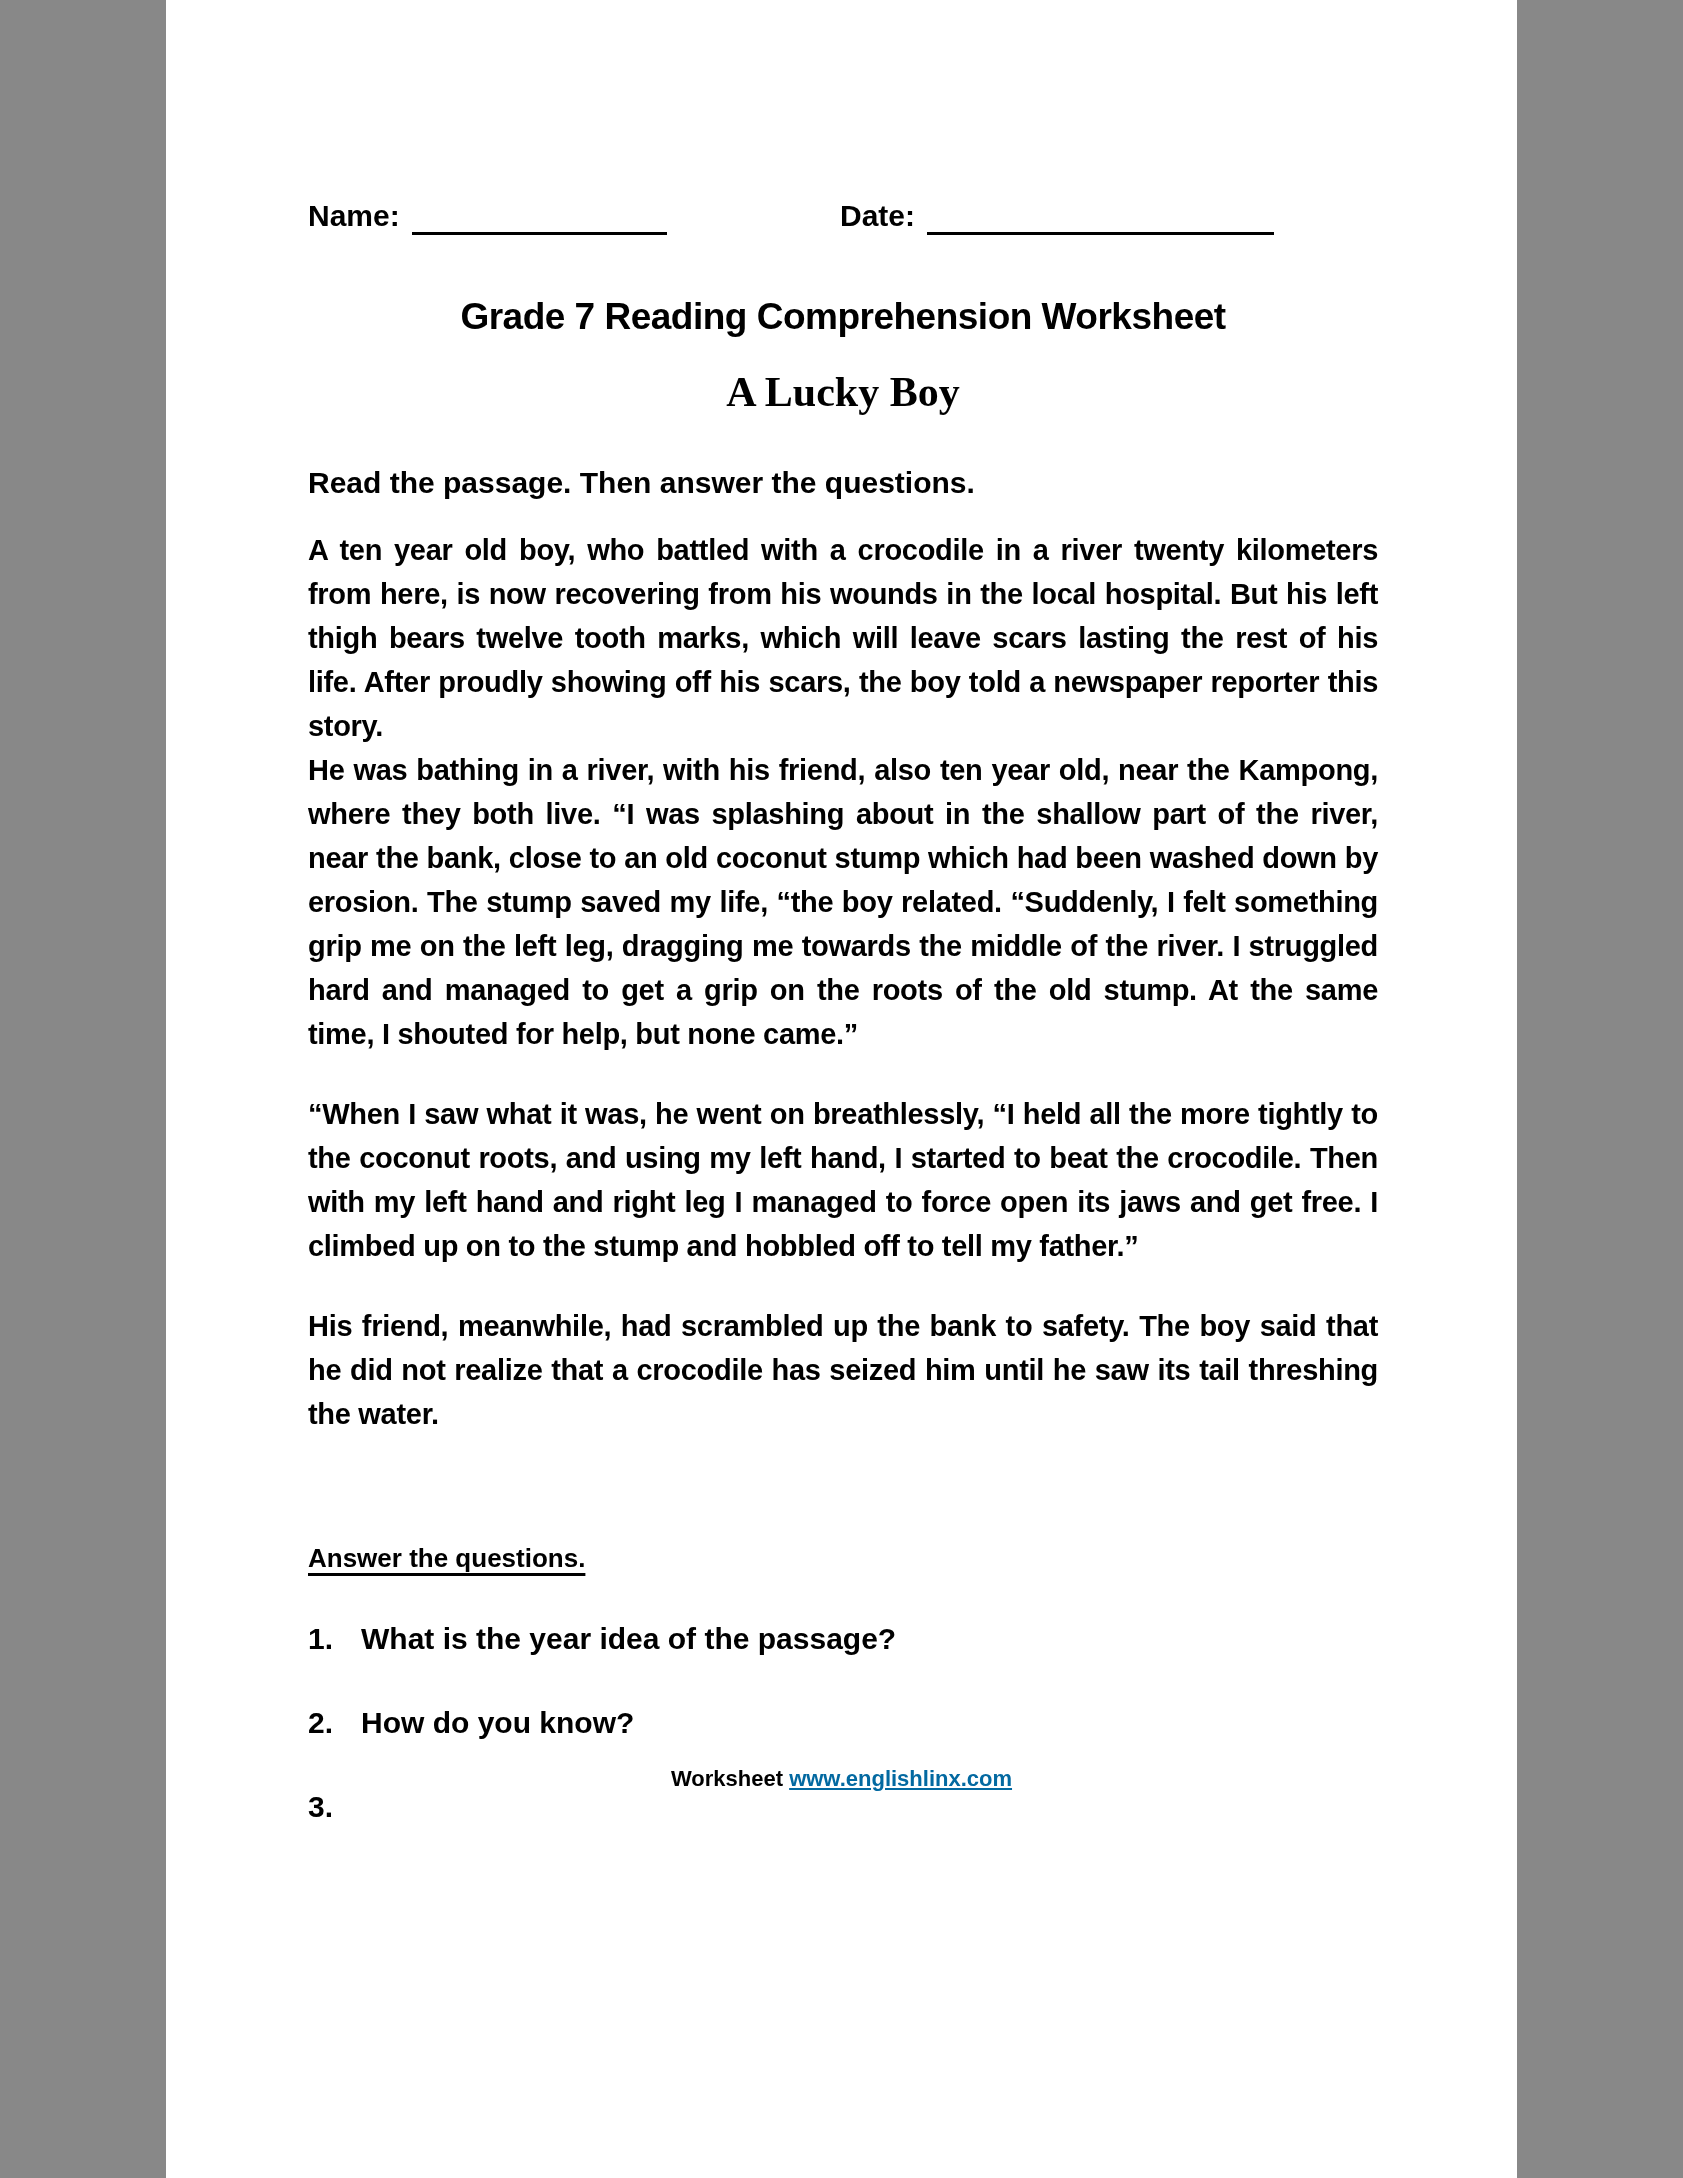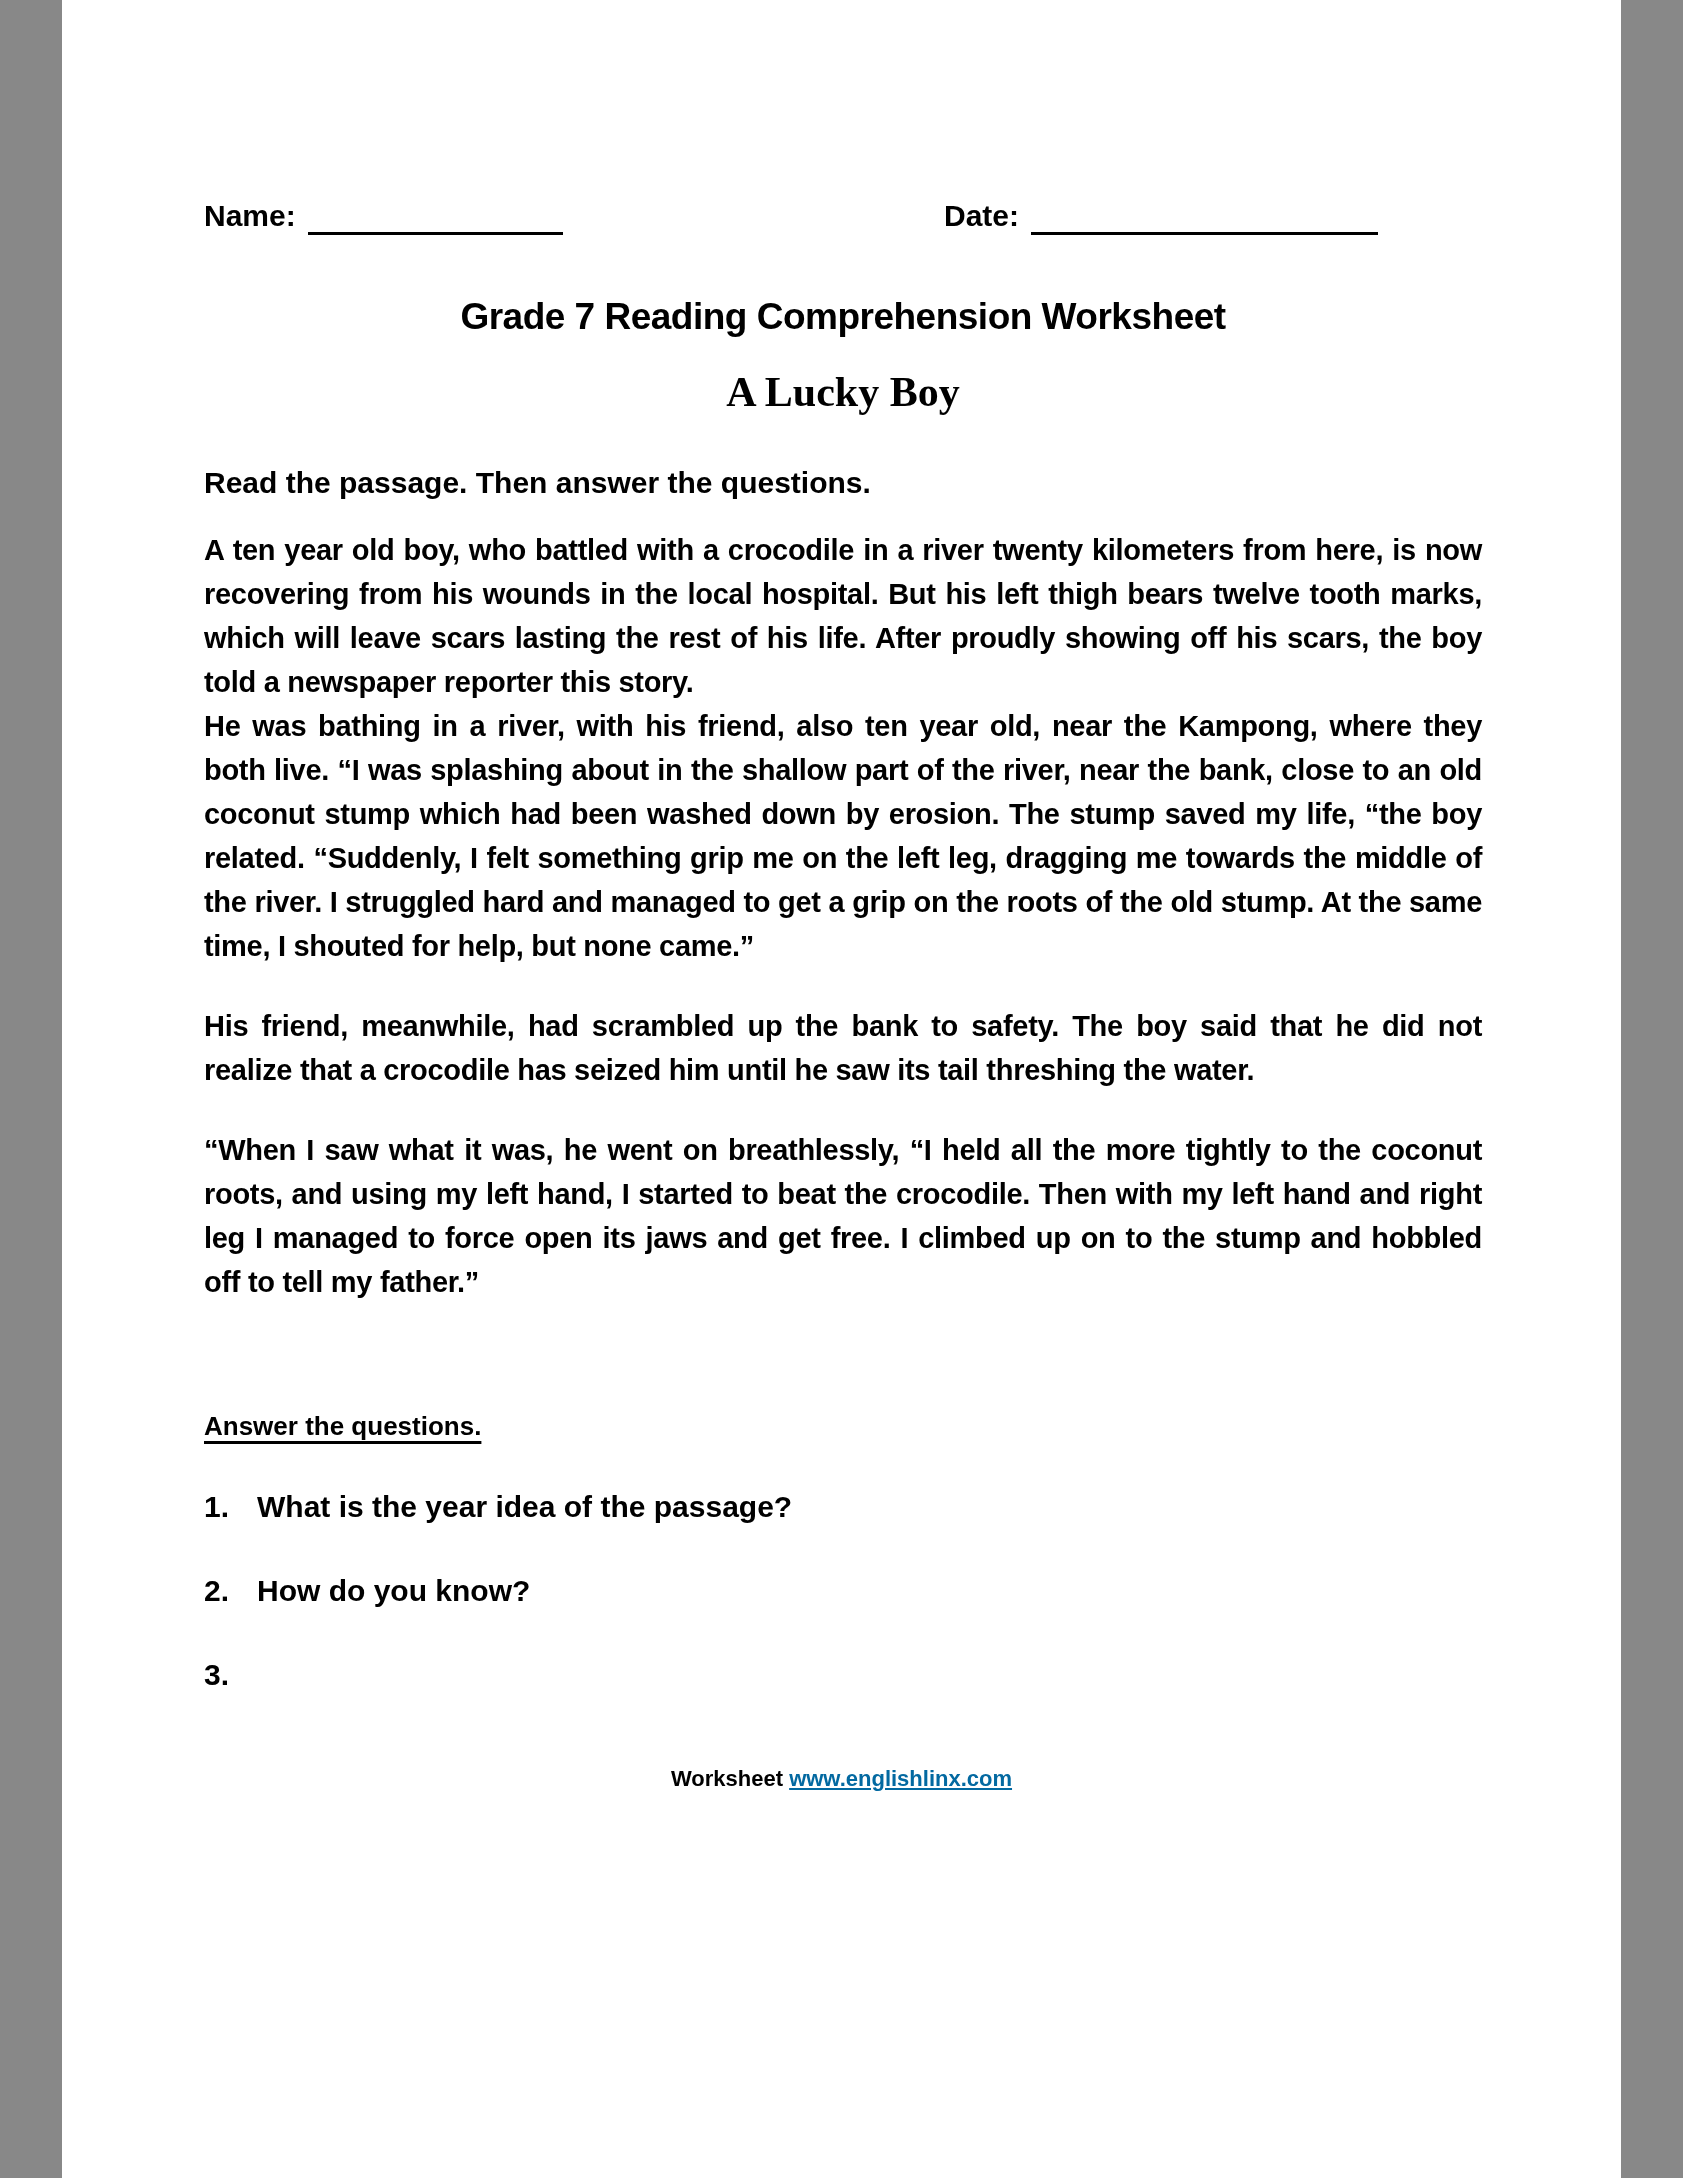--- a/index.html
+++ b/index.html
@@ -1,19 +1,19 @@
 <!DOCTYPE html>
 <html><head>
 <meta charset="utf-8">
 <style>
   * { margin: 0; padding: 0; box-sizing: border-box; }
   html, body { background: #888; }
   .page {
     position: relative;
-    width: 1559px;
+    width: 1351px;
     height: 2178px;
     margin: 0 auto;
     background: #ffffff;
     color: #000000;
     font-family: "Liberation Sans", sans-serif;
     padding: 201px 139px 0 142px;
     overflow: hidden;
   }
   .header-row {
     display: flex;
@@ -107,22 +107,22 @@
   </div>
 
   <h1 class="title">Grade 7 Reading Comprehension Worksheet</h1>
 
   <h2 class="subtitle">A Lucky Boy</h2>
 
   <p class="instructions">Read the passage. Then answer the questions.</p>
 
   <p class="passage p1">A ten year old boy, who battled with a crocodile in a river twenty kilometers from here, is now recovering from his wounds in the local hospital. But his left thigh bears twelve tooth marks, which will leave scars lasting the rest of his life. After proudly showing off his scars, the boy told a newspaper reporter this story.</p>
   <p class="passage p2">He was bathing in a river, with his friend, also ten year old, near the Kampong, where they both live. “I was splashing about in the shallow part of the river, near the bank, close to an old coconut stump which had been washed down by erosion. The stump saved my life, “the boy related. “Suddenly, I felt something grip me on the left leg, dragging me towards the middle of the river. I struggled hard and managed to get a grip on the roots of the old stump. At the same time, I shouted for help, but none came.”</p>
+  <p class="passage p4">“When I saw what it was, he went on breathlessly, “I held all the more tightly to the coconut roots, and using my left hand, I started to beat the crocodile. Then with my left hand and right leg I managed to force open its jaws and get free. I climbed up on to the stump and hobbled off to tell my father.”</p>
   <p class="passage p3">His friend, meanwhile, had scrambled up the bank to safety. The boy said that he did not realize that a crocodile has seized him until he saw its tail threshing the water.</p>
-  <p class="passage p4">“When I saw what it was, he went on breathlessly, “I held all the more tightly to the coconut roots, and using my left hand, I started to beat the crocodile. Then with my left hand and right leg I managed to force open its jaws and get free. I climbed up on to the stump and hobbled off to tell my father.”</p>
 
   <h3 class="answer-heading">Answer the questions.</h3>
 
   <ul class="questions">
     <li class="question">
       <span class="qnum">1.</span>
       <span class="qtext">What is the year idea of the passage?</span>
     </li>
     <li class="question">
       <span class="qnum">2.</span>

